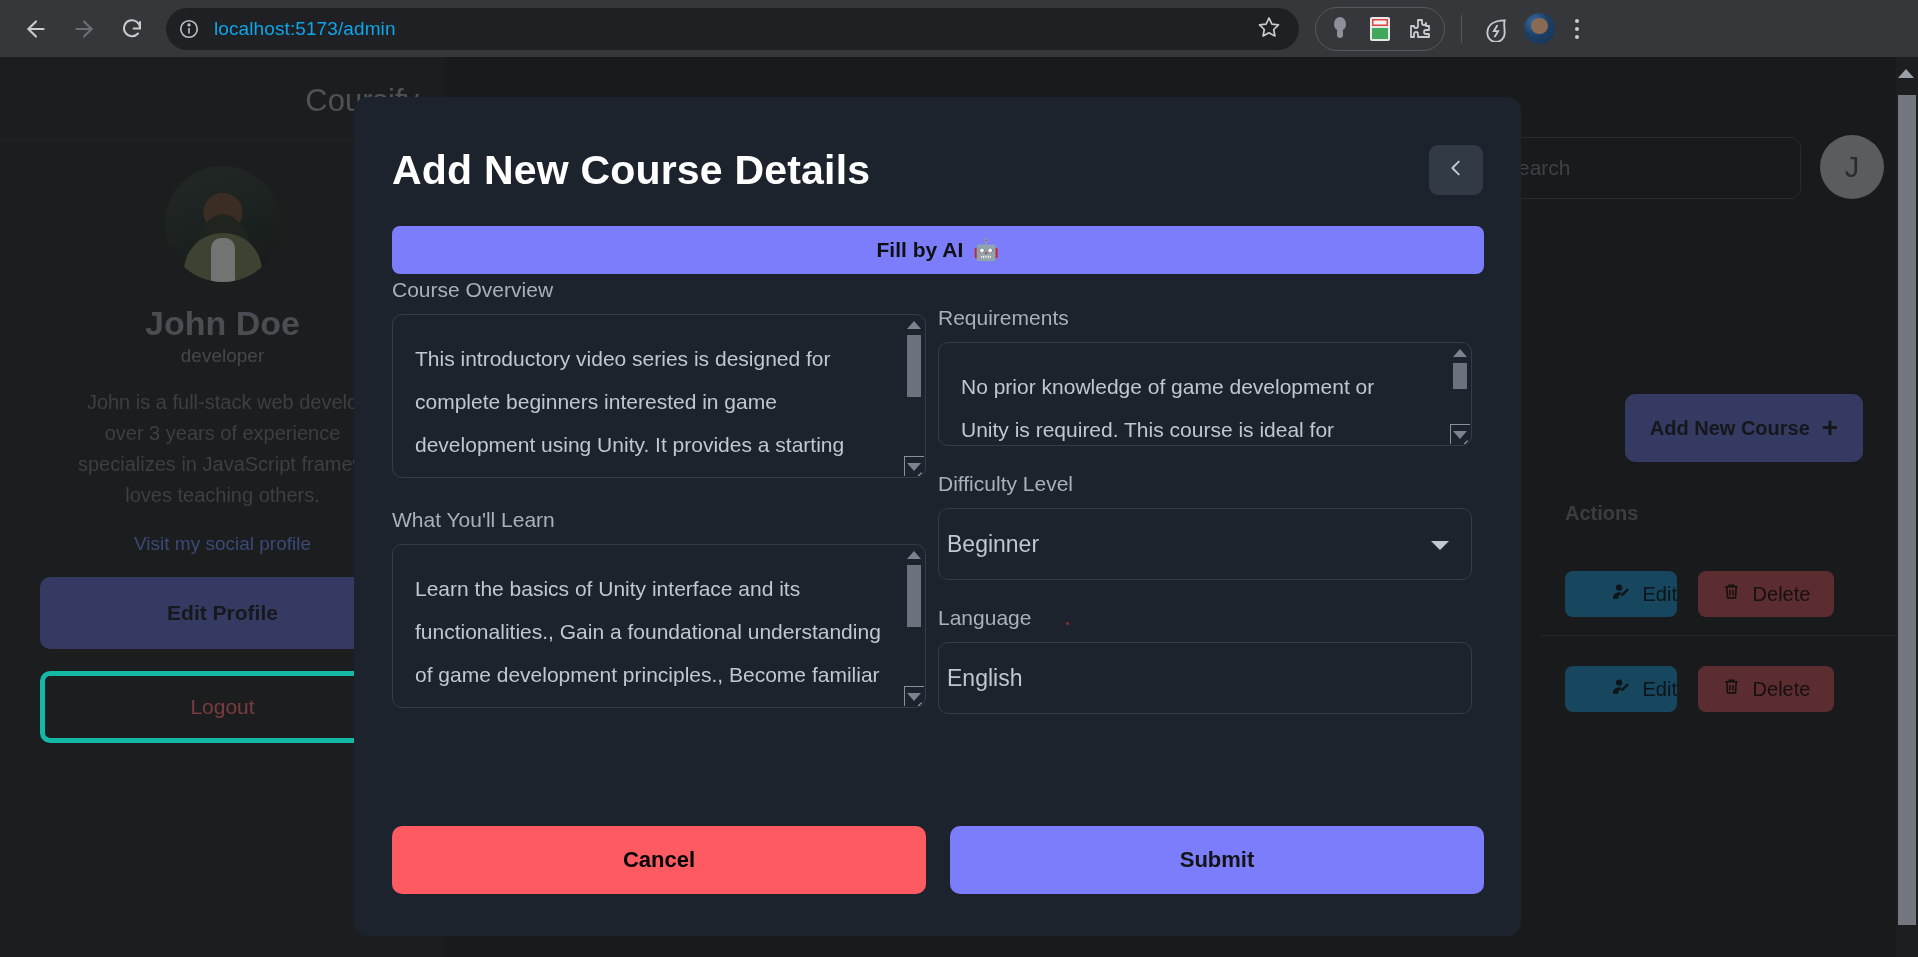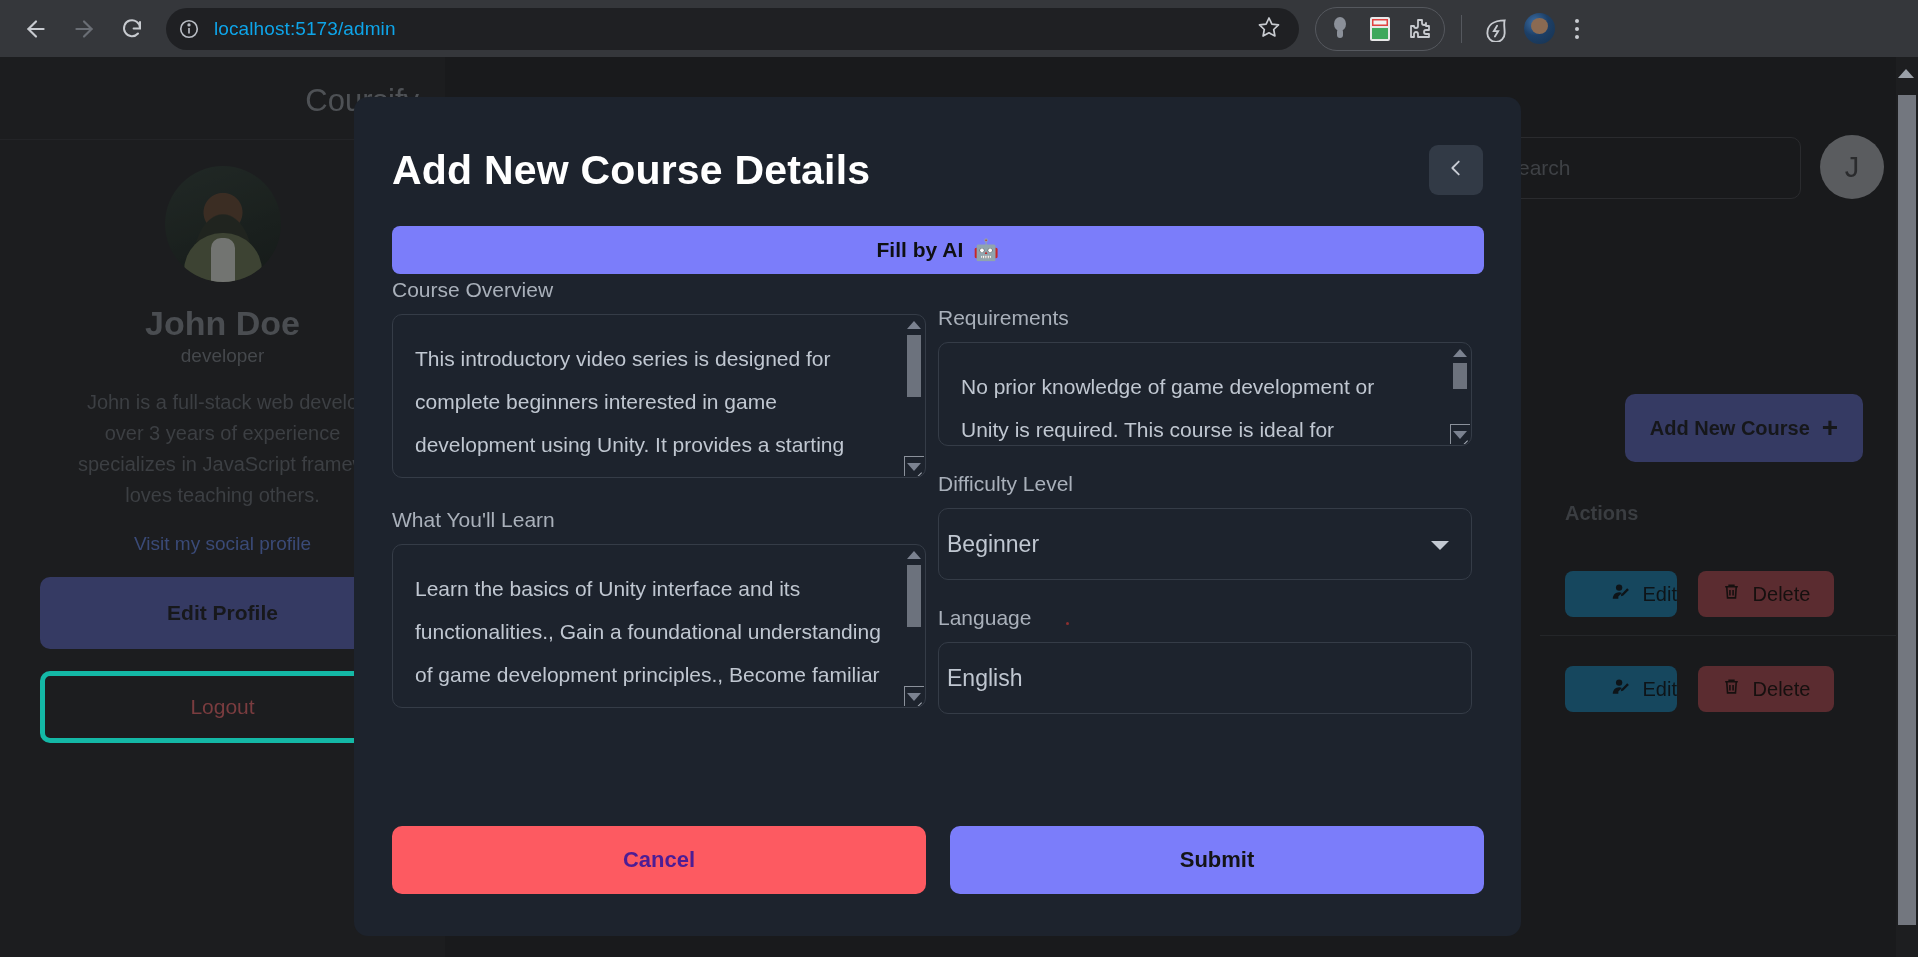--- a/index.html
+++ b/index.html
@@ -269,21 +269,21 @@
     width:0;height:0;border-left:9px solid transparent;border-right:9px solid transparent;
     border-top:9px solid #c2c8d1;
   }
   .gap-26 { height: 26px; }
   .footer-btns {
     position:absolute; left: 38px; bottom: 42px;
     width: 1092px; display:flex; gap: 24px;
   }
   .btn-cancel {
     width: 534px; height: 68px; border-radius: 10px;
-    background:#fd5a61; color:#4c1d95;
+    background:#fd5a61; color:#000000;
     display:flex;align-items:center;justify-content:center;
     font-size:22px; font-weight:bold;
   }
   .btn-submit {
     width: 534px; height: 68px; border-radius: 10px;
     background:#7b7dfa; color:#141416;
     display:flex;align-items:center;justify-content:center;
     font-size:22px; font-weight:bold;
   }
 </style>

